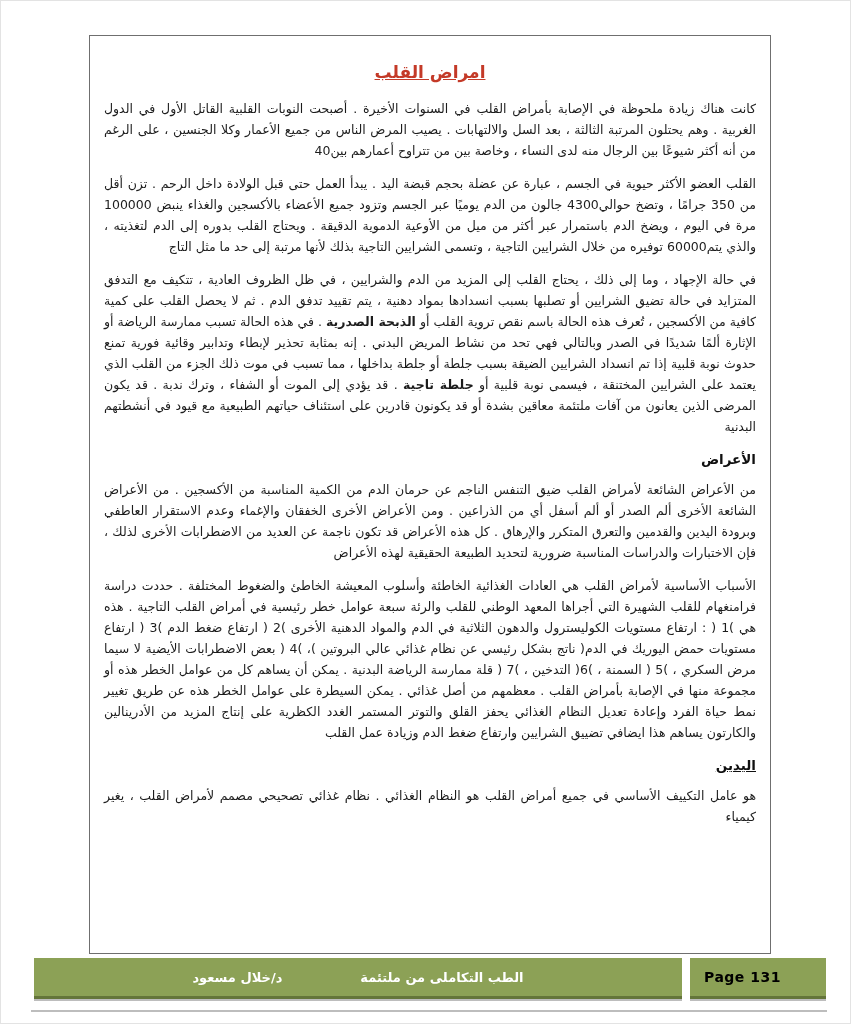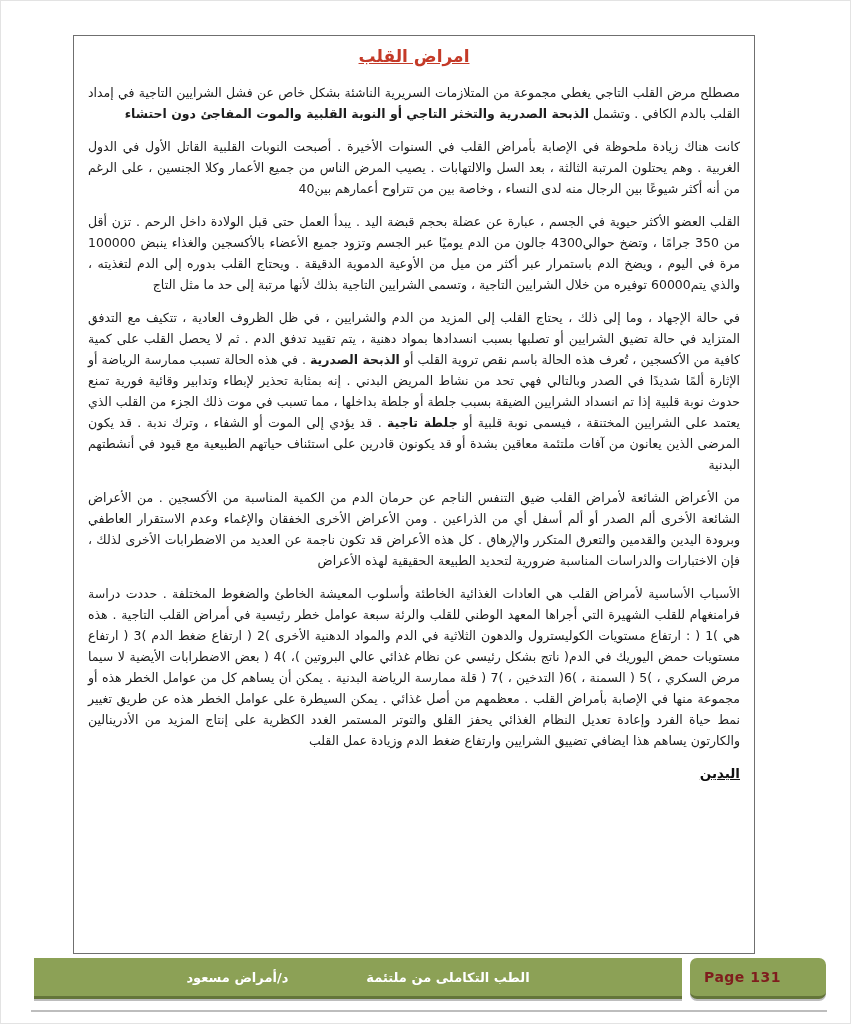--- a/index.html
+++ b/index.html
@@ -2,23 +2,23 @@
 <html lang="ar"><head>
 <meta charset="utf-8">
 <style>
   html,body{margin:0;padding:0;}
   body{
     width:851px;height:1024px;position:relative;background:#ffffff;
     font-family:"DejaVu Sans", sans-serif;
     box-sizing:border-box;border:1px solid #e3e3e3;overflow:hidden;
   }
   .content-frame{
-    position:absolute;left:72px;top:34px;width:682px;height:919px;
+    position:absolute;left:88px;top:34px;width:682px;height:919px;
     border:1.5px solid #6f6f6f;box-sizing:border-box;
-    padding:8px 14px 0 14px;direction:rtl;overflow:hidden;background:#ffffff;
+    padding:24px 14px 0 14px;direction:rtl;overflow:hidden;background:#ffffff;
   }
   .doc-title{
     text-align:center;font-size:17px;font-weight:700;
     color:#c43a28;text-decoration:underline;margin:2px 0 16px 0;
   }
   .paragraph{
     font-size:12.5px;line-height:21px;color:#1c1c1c;
     text-align:justify;margin:0 0 12px 0;
   }
   .section-heading{
@@ -44,32 +44,33 @@
   .footer-rule{
     position:absolute;top:1009px;left:30px;width:796px;height:2px;background:#bdbdbd;
   }
 </style>
 </head>
 <body>
 
 <div class="content-frame">
   <div class="doc-title" style="color: rgb(196, 58, 40);">امراض القلب</div>
   <div id="doc-body">
-      <p class="paragraph"><span>مصطلح مرض القلب التاجي يغطي مجموعة من المتلازمات السريرية الناشئة بشكل خاص عن فشل الشرايين التاجية في إمداد القلب بالدم الكافي . وتشمل </span><span style="font-weight: 700;">الذبحة الصدرية والتخثر التاجي أو النوبة القلبية والموت المفاجئ دون احتشاء</span></p>
       <p class="paragraph"><span>كانت هناك زيادة ملحوظة في الإصابة بأمراض القلب في السنوات الأخيرة . أصبحت النوبات القلبية القاتل الأول في الدول الغربية . وهم يحتلون المرتبة الثالثة ، بعد السل والالتهابات . يصيب المرض الناس من جميع الأعمار وكلا الجنسين ، على الرغم من أنه أكثر شيوعًا بين الرجال منه لدى النساء ، وخاصة بين من تتراوح أعمارهم بين40</span></p>
       <p class="paragraph"><span>القلب العضو الأكثر حيوية في الجسم ، عبارة عن عضلة بحجم قبضة اليد . يبدأ العمل حتى قبل الولادة داخل الرحم . تزن أقل من 350 جرامًا ، وتضخ حوالي4300 جالون من الدم يوميًا عبر الجسم وتزود جميع الأعضاء بالأكسجين والغذاء ينبض 100000 مرة في اليوم ، ويضخ الدم باستمرار عبر أكثر من ميل من الأوعية الدموية الدقيقة . ويحتاج القلب بدوره إلى الدم لتغذيته ، والذي يتم60000 توفيره من خلال الشرايين التاجية ، وتسمى الشرايين التاجية بذلك لأنها مرتبة إلى حد ما مثل التاج</span></p>
       <p class="paragraph"><span>في حالة الإجهاد ، وما إلى ذلك ، يحتاج القلب إلى المزيد من الدم والشرايين ، في ظل الظروف العادية ، تتكيف مع التدفق المتزايد في حالة تضيق الشرايين أو تصلبها بسبب انسدادها بمواد دهنية ، يتم تقييد تدفق الدم . ثم لا يحصل القلب على كمية كافية من الأكسجين ، تُعرف هذه الحالة باسم نقص تروية القلب أو </span><span style="font-weight: 700;">الذبحة الصدرية</span><span> . في هذه الحالة تسبب ممارسة الرياضة أو الإثارة ألمًا شديدًا في الصدر وبالتالي فهي تحد من نشاط المريض البدني . إنه بمثابة تحذير لإبطاء وتدابير وقائية فورية تمنع حدوث نوبة قلبية إذا تم انسداد الشرايين الضيقة بسبب جلطة أو جلطة بداخلها ، مما تسبب في موت ذلك الجزء من القلب الذي يعتمد على الشرايين المختنقة ، فيسمى نوبة قلبية أو </span><span style="font-weight: 700;">جلطة تاجية</span><span> . قد يؤدي إلى الموت أو الشفاء ، وترك ندبة . قد يكون المرضى الذين يعانون من آفات ملتئمة معاقين بشدة أو قد يكونون قادرين على استئناف حياتهم الطبيعية مع قيود في أنشطتهم البدنية</span></p>
+      <h2 class="section-heading"><span>الأعراض</span></h2>
       <p class="paragraph"><span>من الأعراض الشائعة لأمراض القلب ضيق التنفس الناجم عن حرمان الدم من الكمية المناسبة من الأكسجين . من الأعراض الشائعة الأخرى ألم الصدر أو ألم أسفل أي من الذراعين . ومن الأعراض الأخرى الخفقان والإغماء وعدم الاستقرار العاطفي وبرودة اليدين والقدمين والتعرق المتكرر والإرهاق . كل هذه الأعراض قد تكون ناجمة عن العديد من الاضطرابات الأخرى لذلك ، فإن الاختبارات والدراسات المناسبة ضرورية لتحديد الطبيعة الحقيقية لهذه الأعراض</span></p>
       <p class="paragraph"><span>الأسباب الأساسية لأمراض القلب هي العادات الغذائية الخاطئة وأسلوب المعيشة الخاطئ والضغوط المختلفة . حددت دراسة فرامنغهام للقلب الشهيرة التي أجراها المعهد الوطني للقلب والرئة سبعة عوامل خطر رئيسية في أمراض القلب التاجية . هذه هي )1 ( : ارتفاع مستويات الكوليسترول والدهون الثلاثية في الدم والمواد الدهنية الأخرى )2 ( ارتفاع ضغط الدم )3 ( ارتفاع مستويات حمض اليوريك في الدم( ناتج بشكل رئيسي عن نظام غذائي عالي البروتين )، )4 ( بعض الاضطرابات الأيضية لا سيما مرض السكري ، )5 ( السمنة ، )6( التدخين ، )7 ( قلة ممارسة الرياضة البدنية . يمكن أن يساهم كل من عوامل الخطر هذه أو مجموعة منها في الإصابة بأمراض القلب . معظمهم من أصل غذائي . يمكن السيطرة على عوامل الخطر هذه عن طريق تغيير نمط حياة الفرد وإعادة تعديل النظام الغذائي يحفز القلق والتوتر المستمر الغدد الكظرية على إنتاج المزيد من الأدرينالين والكارتون يساهم هذا ايضافي تضييق الشرايين وارتفاع ضغط الدم وزيادة عمل القلب</span></p>
       <h2 class="section-heading"><span style="text-decoration: underline;">اليدين</span></h2>
+      <p class="paragraph"><span>هو عامل التكييف الأساسي في جميع أمراض القلب هو النظام الغذائي . نظام غذائي تصحيحي مصمم لأمراض القلب ، يغير كيمياء</span></p>
     </div>
 </div>
 
 <div class="footer">
   <div class="footer-main" style="background: rgb(140, 161, 86); border-bottom-color: rgb(100, 117, 58); color: rgb(255, 255, 255);">
     <span>الطب التكاملى من ملتئمة</span>
-    <span>د/أمراض مسعود</span>
+    <span>د/خلال مسعود</span>
   </div>
-  <div class="footer-page" style="background: rgb(140, 161, 86); border-bottom-color: rgb(100, 117, 58); color: #7f1d1d; border-radius: 7px;">
+  <div class="footer-page" style="background: rgb(140, 161, 86); border-bottom-color: rgb(100, 117, 58); color: #000000;">
     <span>Page 131</span>
   </div>
 </div>
 <div class="footer-rule"></div>
 
 </body></html>

